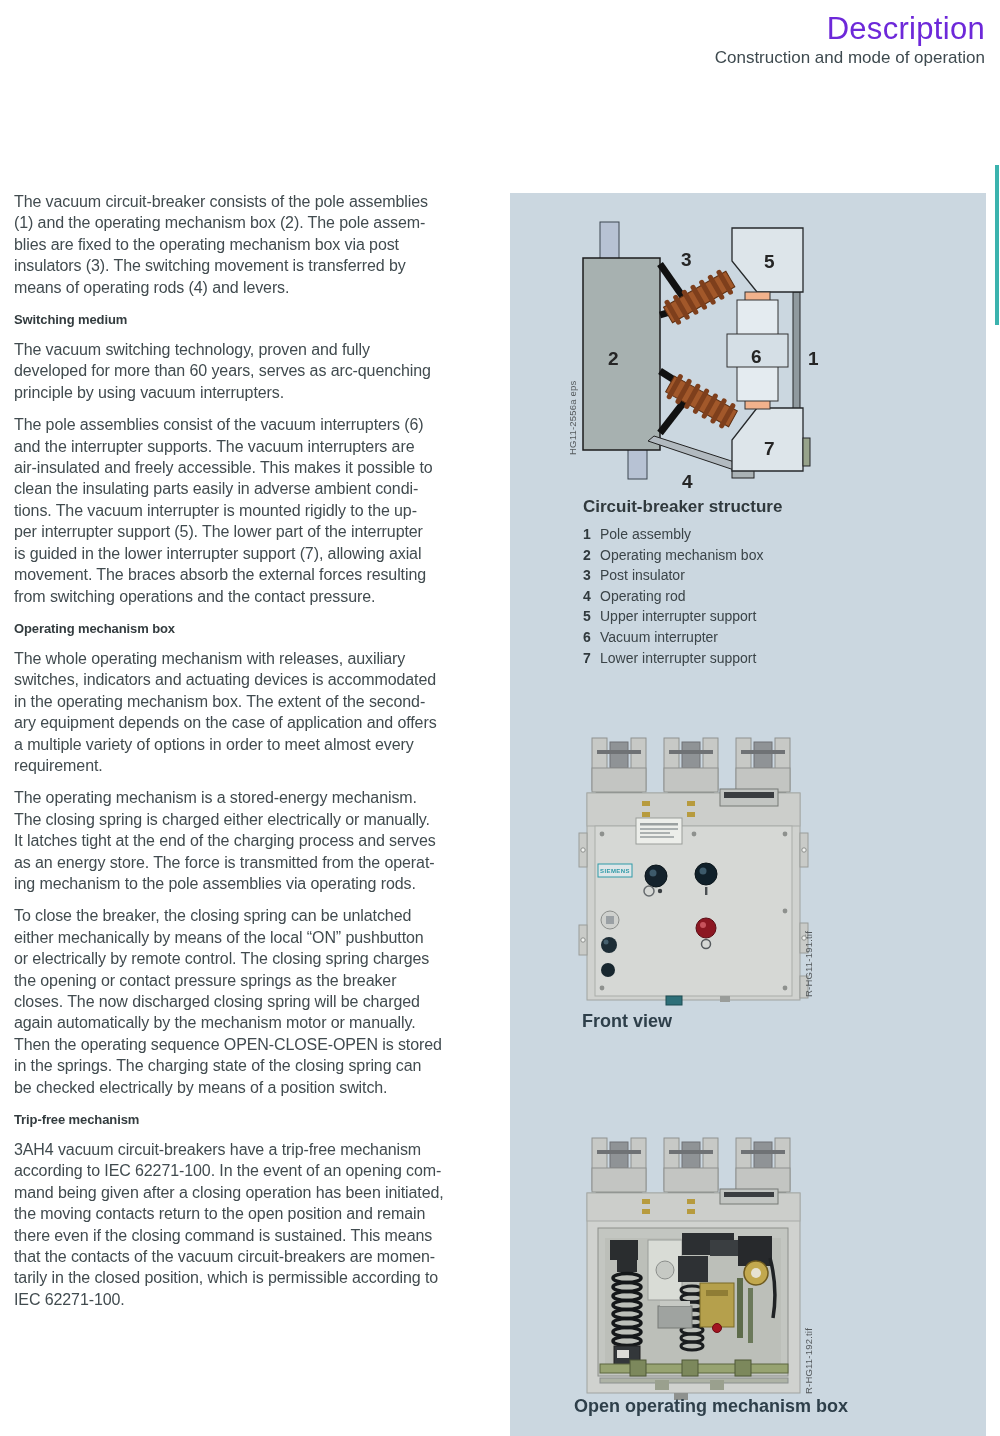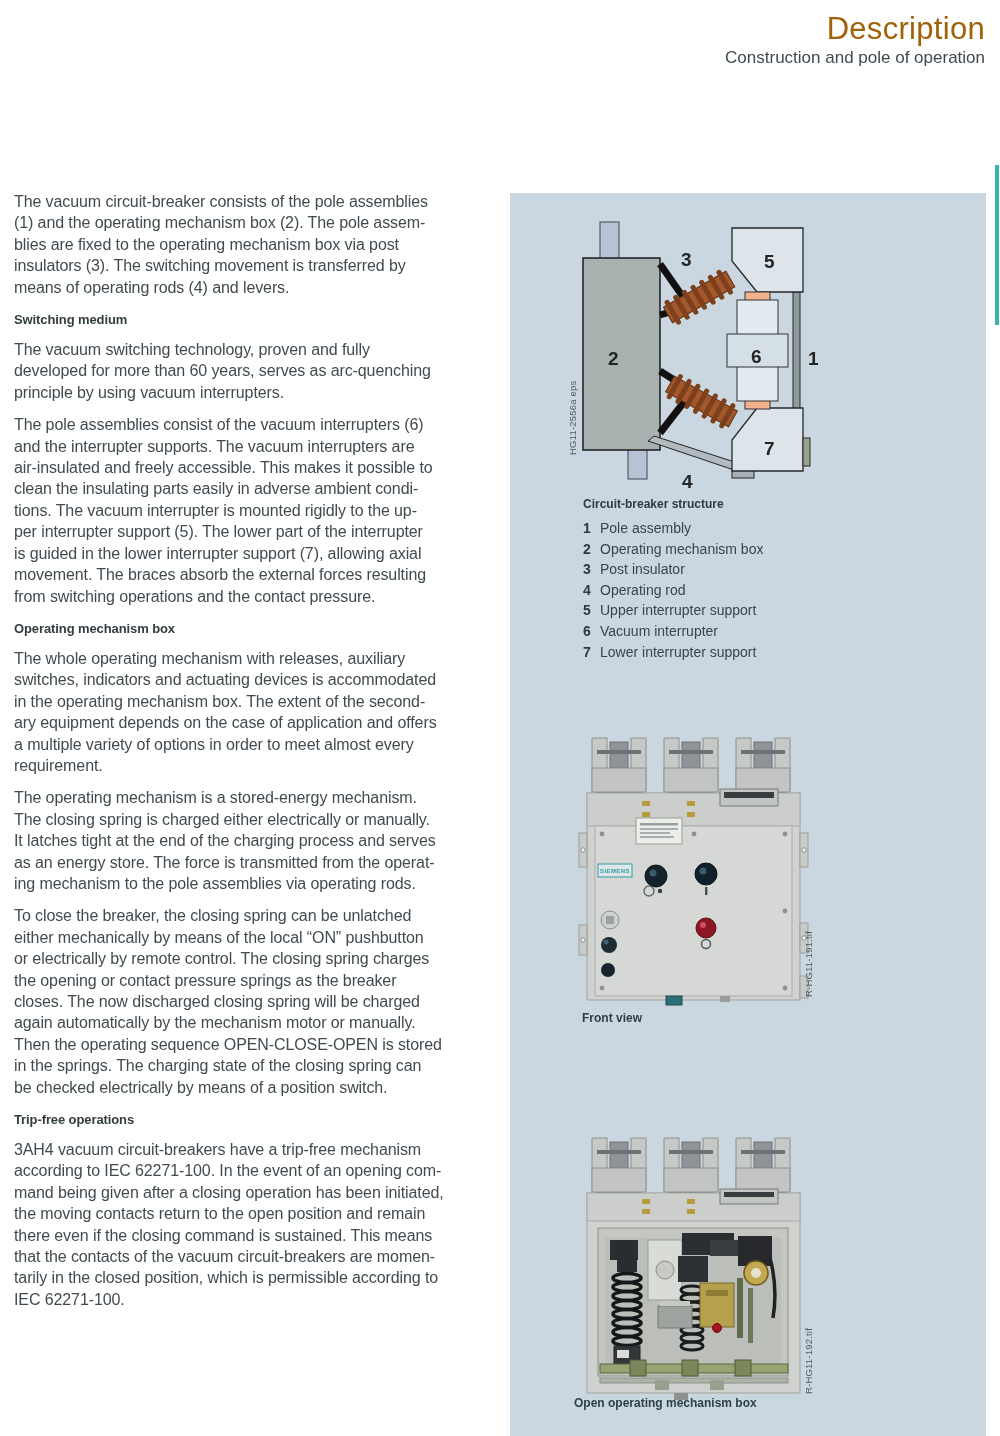--- a/index.html
+++ b/index.html
@@ -1,49 +1,49 @@
 <!DOCTYPE html>
 <html><head>
 <meta charset="utf-8">
 <style>
   html,body{margin:0;padding:0;}
   .page{position:relative;width:1000px;height:1436px;background:#ffffff;overflow:hidden;
         font-family:"Liberation Sans",sans-serif;}
   
   .header{position:absolute;top:12px;right:15px;text-align:right;}
-  .header h1{margin:0;font-size:31px;font-weight:400;color:#a16207;line-height:34px;letter-spacing:.3px;}
+  .header h1{margin:0;font-size:31px;font-weight:400;color:#6d28d9;line-height:34px;letter-spacing:.3px;}
   .header .sub{margin-top:1px;font-size:17px;color:#3e4a4f;line-height:22px;}
   .accent{position:absolute;left:995px;top:165px;width:4px;height:160px;background:#3bb3ae;}
   
   .copy{position:absolute;left:14px;top:183px;width:486px;font-size:16px;line-height:21.4px;
         color:#414b4f;letter-spacing:-.1px;}
   .copy p{margin:8px 0 11px;white-space:pre-line;}
   .copy h3{margin:8px 0;font-size:13px;line-height:22px;font-weight:700;color:#333c3f;}
   
   .panel{position:absolute;left:510px;top:193px;width:476px;height:1243px;background:#cbd7e0;}
   .fig{position:absolute;}
   .legend{position:absolute;left:73px;top:304px;color:#3b4448;}
-  .legend h4{margin:0 0 7px;font-size:12px;color:#30393d;}
+  .legend h4{margin:0 0 7px;font-size:17px;color:#30393d;}
   .legend ol{list-style:none;margin:0;padding:0;font-size:14px;}
   .legend li{display:flex;line-height:20.6px;}
   .legend b{width:17px;flex:none;color:#30393d;}
-  .caption{position:absolute;font-size:12px;font-weight:700;color:#2e3f4a;white-space:nowrap;}
+  .caption{position:absolute;font-size:18px;font-weight:700;color:#2e3f4a;white-space:nowrap;}
   .credit{position:absolute;transform:rotate(-90deg);transform-origin:0 0;font-size:9.5px;
           color:#555a5d;white-space:nowrap;letter-spacing:.2px;}
   .plabel{font:700 19px "Liberation Sans",sans-serif;fill:#252525;}
   .slabel{font:600 6px "Liberation Sans",sans-serif;fill:#2f9aa8;letter-spacing:.4px;}
 </style>
 </head>
 <body>
 
 <div class="page">
 
   <div class="header">
     <h1>Description</h1>
-    <div class="sub">Construction and pole of operation</div>
+    <div class="sub">Construction and mode of operation</div>
   </div>
   <div class="accent"></div>
 
   <div class="copy">
     <p>The vacuum circuit-breaker consists of the pole assemblies
 (1) and the operating mechanism box (2). The pole assem-
 blies are fixed to the operating mechanism box via post
 insulators (3). The switching movement is transferred by
 means of operating rods (4) and levers.</p>
     <h3>Switching medium</h3>
@@ -73,21 +73,21 @@
 ing mechanism to the pole assemblies via operating rods.</p>
     <p>To close the breaker, the closing spring can be unlatched
 either mechanically by means of the local “ON” pushbutton
 or electrically by remote control. The closing spring charges
 the opening or contact pressure springs as the breaker
 closes. The now discharged closing spring will be charged
 again automatically by the mechanism motor or manually.
 Then the operating sequence OPEN-CLOSE-OPEN is stored
 in the springs. The charging state of the closing spring can
 be checked electrically by means of a position switch.</p>
-    <h3>Trip-free operations</h3>
+    <h3>Trip-free mechanism</h3>
     <p>3AH4 vacuum circuit-breakers have a trip-free mechanism
 according to IEC 62271-100. In the event of an opening com-
 mand being given after a closing operation has been initiated,
 the moving contacts return to the open position and remain
 there even if the closing command is sustained. This means
 that the contacts of the vacuum circuit-breakers are momen-
 tarily in the closed position, which is permissible according to
 IEC 62271-100.</p>
   </div>
 

